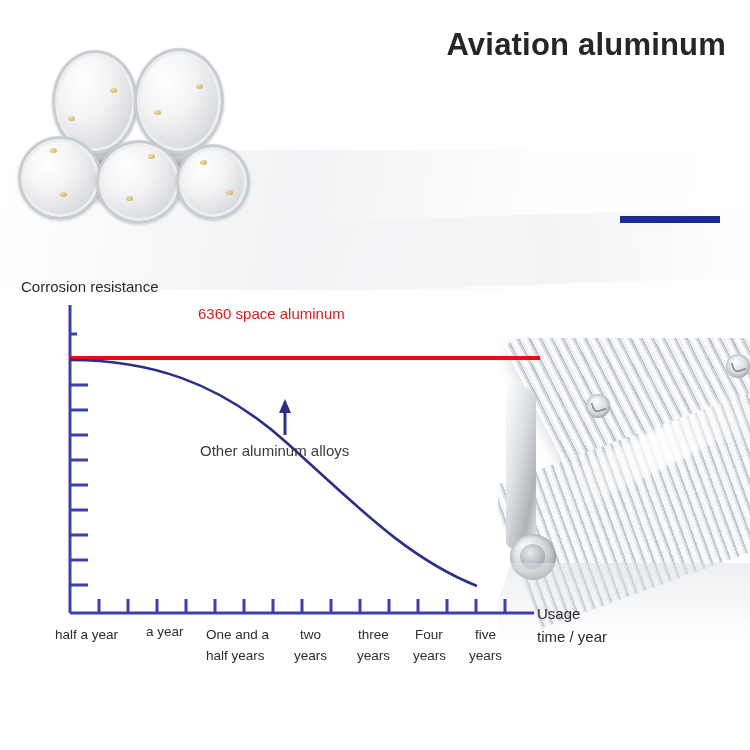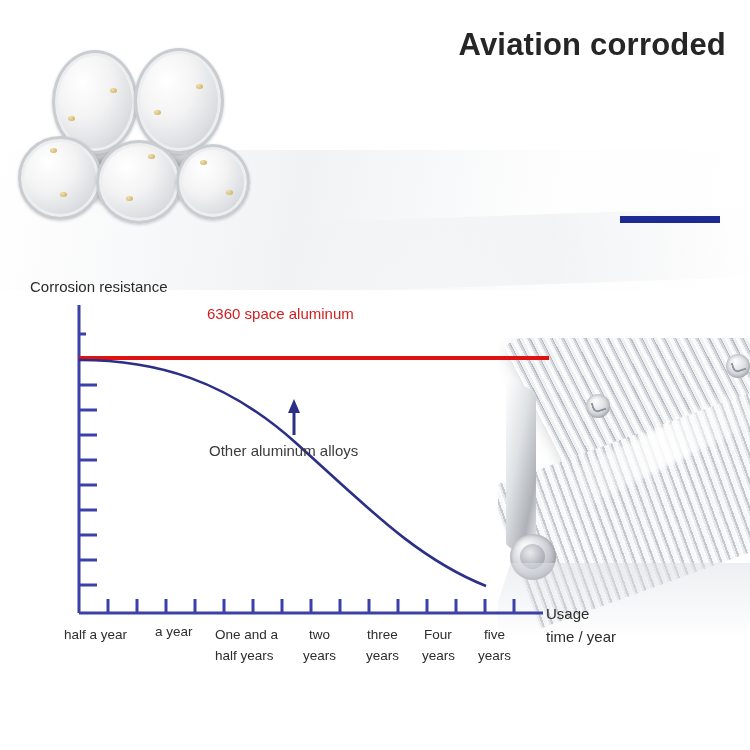--- a/index.html
+++ b/index.html
@@ -128,21 +128,21 @@
     background:linear-gradient(90deg,rgba(255,255,255,0),rgba(255,255,255,.9),rgba(255,255,255,0));
     filter:blur(2px);
   }
   #rail .reflect{
     position:absolute;left:0px;top:225px;width:258px;height:78px;
     background:linear-gradient(180deg,rgba(222,226,231,.55),rgba(255,255,255,0));
     transform:skewX(-18deg);
   }
 
   
-  #chart{position:absolute;left:16px;top:268px;width:640px;height:410px;text-align:center;}
+  #chart{position:absolute;left:7px;top:268px;width:640px;height:410px;text-align:center;}
   #chart svg{display:block;}
 
   .axis-title{font-size:15px;fill:#2b2b2b;font-family:"Liberation Sans",sans-serif;}
   .series-label-red{font-size:15px;fill:#d11f1f;font-family:"Liberation Sans",sans-serif;}
   .series-label-dark{font-size:15px;fill:#3b3b3b;font-family:"Liberation Sans",sans-serif;}
   .tick-label{font-size:13.5px;fill:#2d2d2d;font-family:"Liberation Sans",sans-serif;}
 </style>
 </head>
 <body>
 
@@ -185,21 +185,21 @@
     </div>
     <div class="drum" style="left:168px;top:104px;width:68px;height:70px;">
       <div class="ribs"></div>
         <div class="rim"></div>
         <div class="body"></div>
       <div class="cap" style="left:24px;top:16px;"></div>
       <div class="cap" style="left:50px;top:46px;"></div>
     </div>
   </div>
 
-  <div id="headline">Aviation corroded</div>
+  <div id="headline">Aviation aluminum</div>
 
 
   <div id="accent-bar"></div>
 
   <div id="rail">
     <div class="slab"></div>
     <div class="slab2"></div>
     <div class="edgeface"></div>
     <div class="gloss"></div>
     <div class="bolt" style="left:88px;top:56px;"></div>

